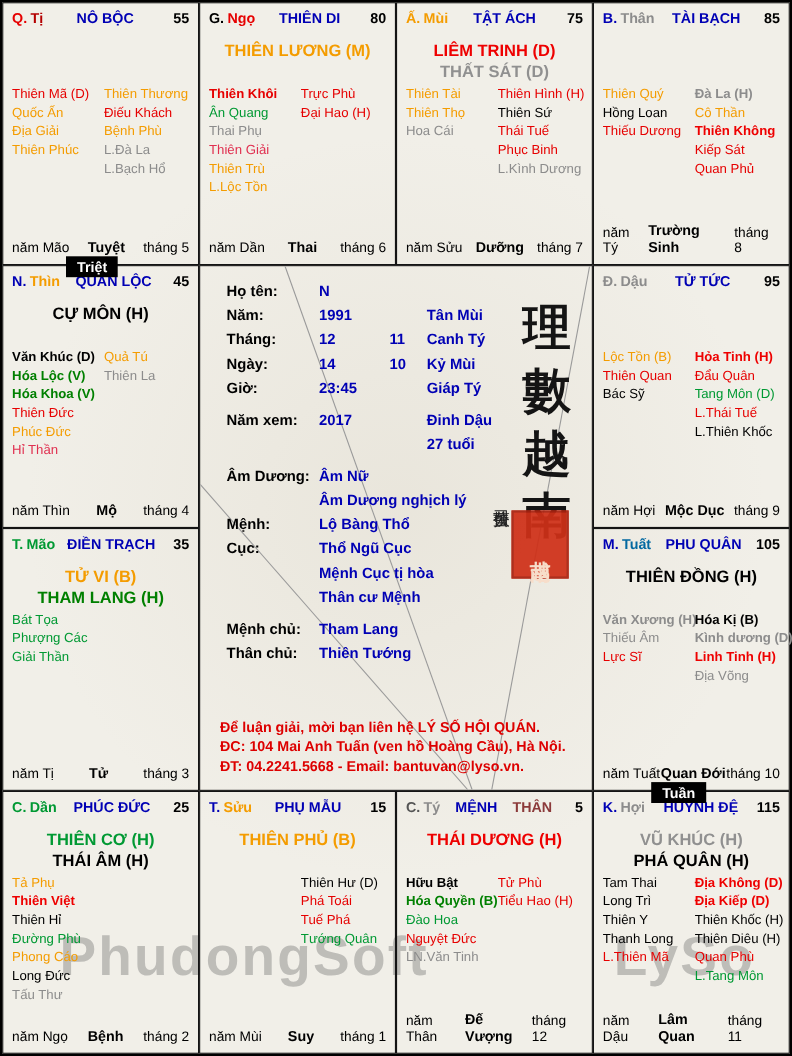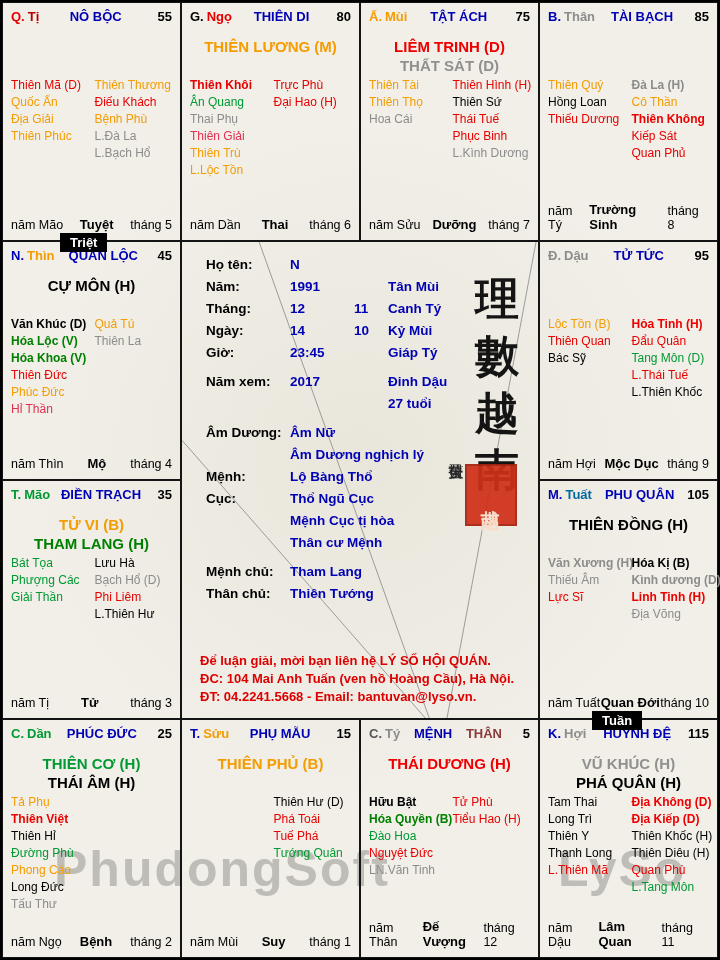--- a/index.html
+++ b/index.html
@@ -368,26 +368,20 @@
     <div class="main-stars">
         <div class="li" style="color: rgb(244, 156, 0); font-weight: bold;">TỬ VI (B)</div>
         <div class="li" style="color: rgb(0, 128, 0); font-weight: bold;">THAM LANG (H)</div>
       </div>
     <div class="stars">
       <div class="star-col">
           <div class="li" style="color: rgb(0, 153, 51);">Bát Tọa</div>
           <div class="li" style="color: rgb(0, 153, 51);">Phượng Các</div>
           <div class="li" style="color: rgb(0, 153, 51);">Giải Thần</div>
         </div>
-      <div class="star-col">
-          <div class="li" style="color: rgb(0, 0, 0);">Lưu Hà</div>
-          <div class="li" style="color: rgb(140, 140, 140);">Bạch Hổ (D)</div>
-          <div class="li" style="color: rgb(230, 0, 0);">Phi Liêm</div>
-          <div class="li" style="color: rgb(0, 0, 0);">L.Thiên Hư</div>
-        </div>
     </div>
     <div class="cell-footer">
       <span>năm Tị</span>
       <span class="van">Tử</span>
       <span>tháng 3</span>
     </div>
   </div>
 
   <div class="cell" style="grid-area:tuat">
     <div class="cell-header">

